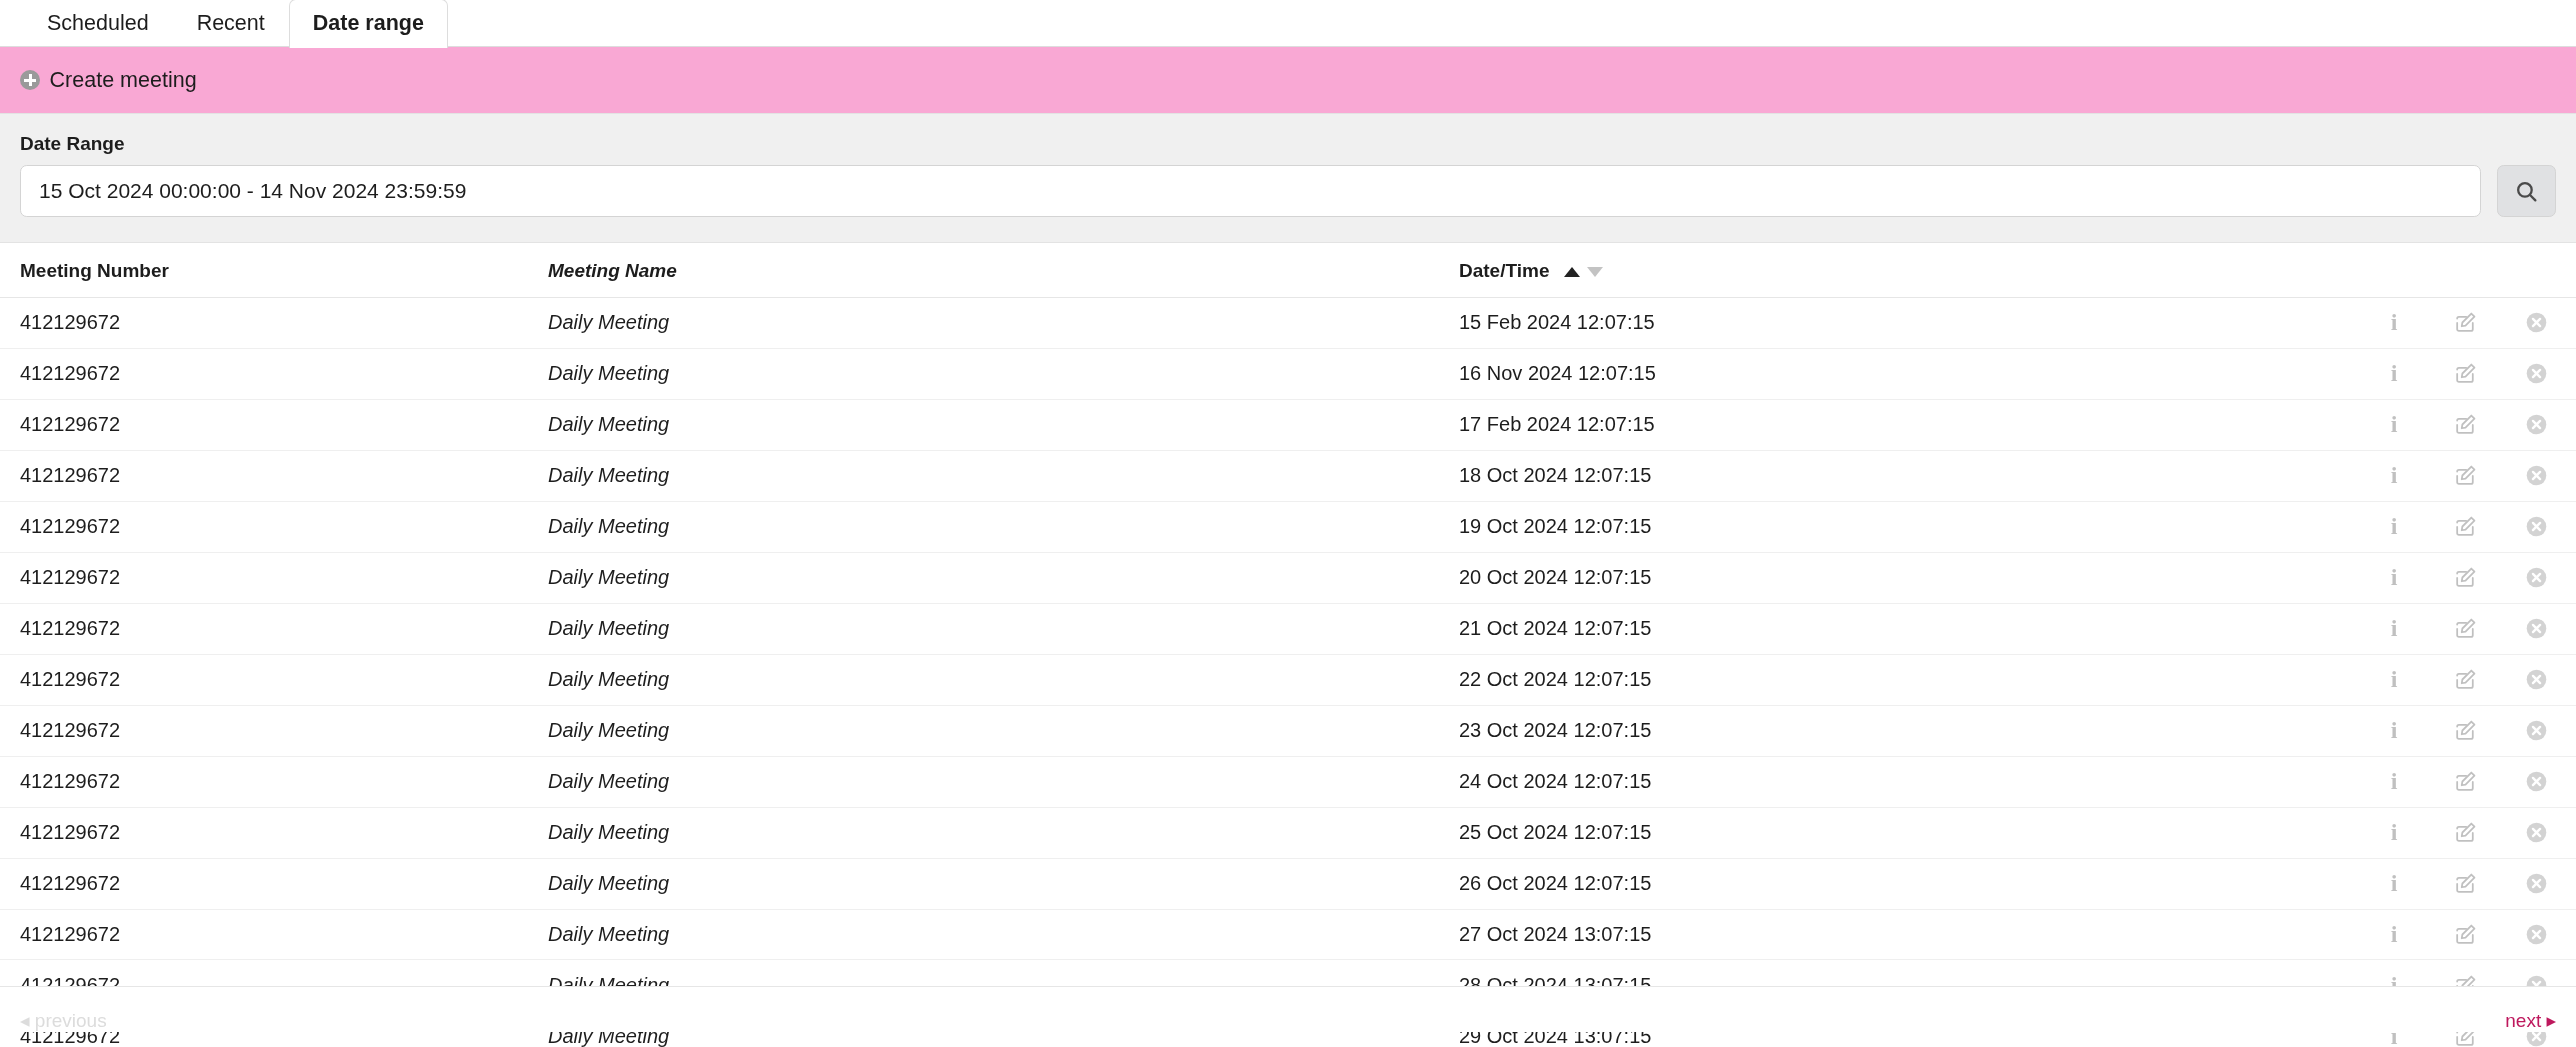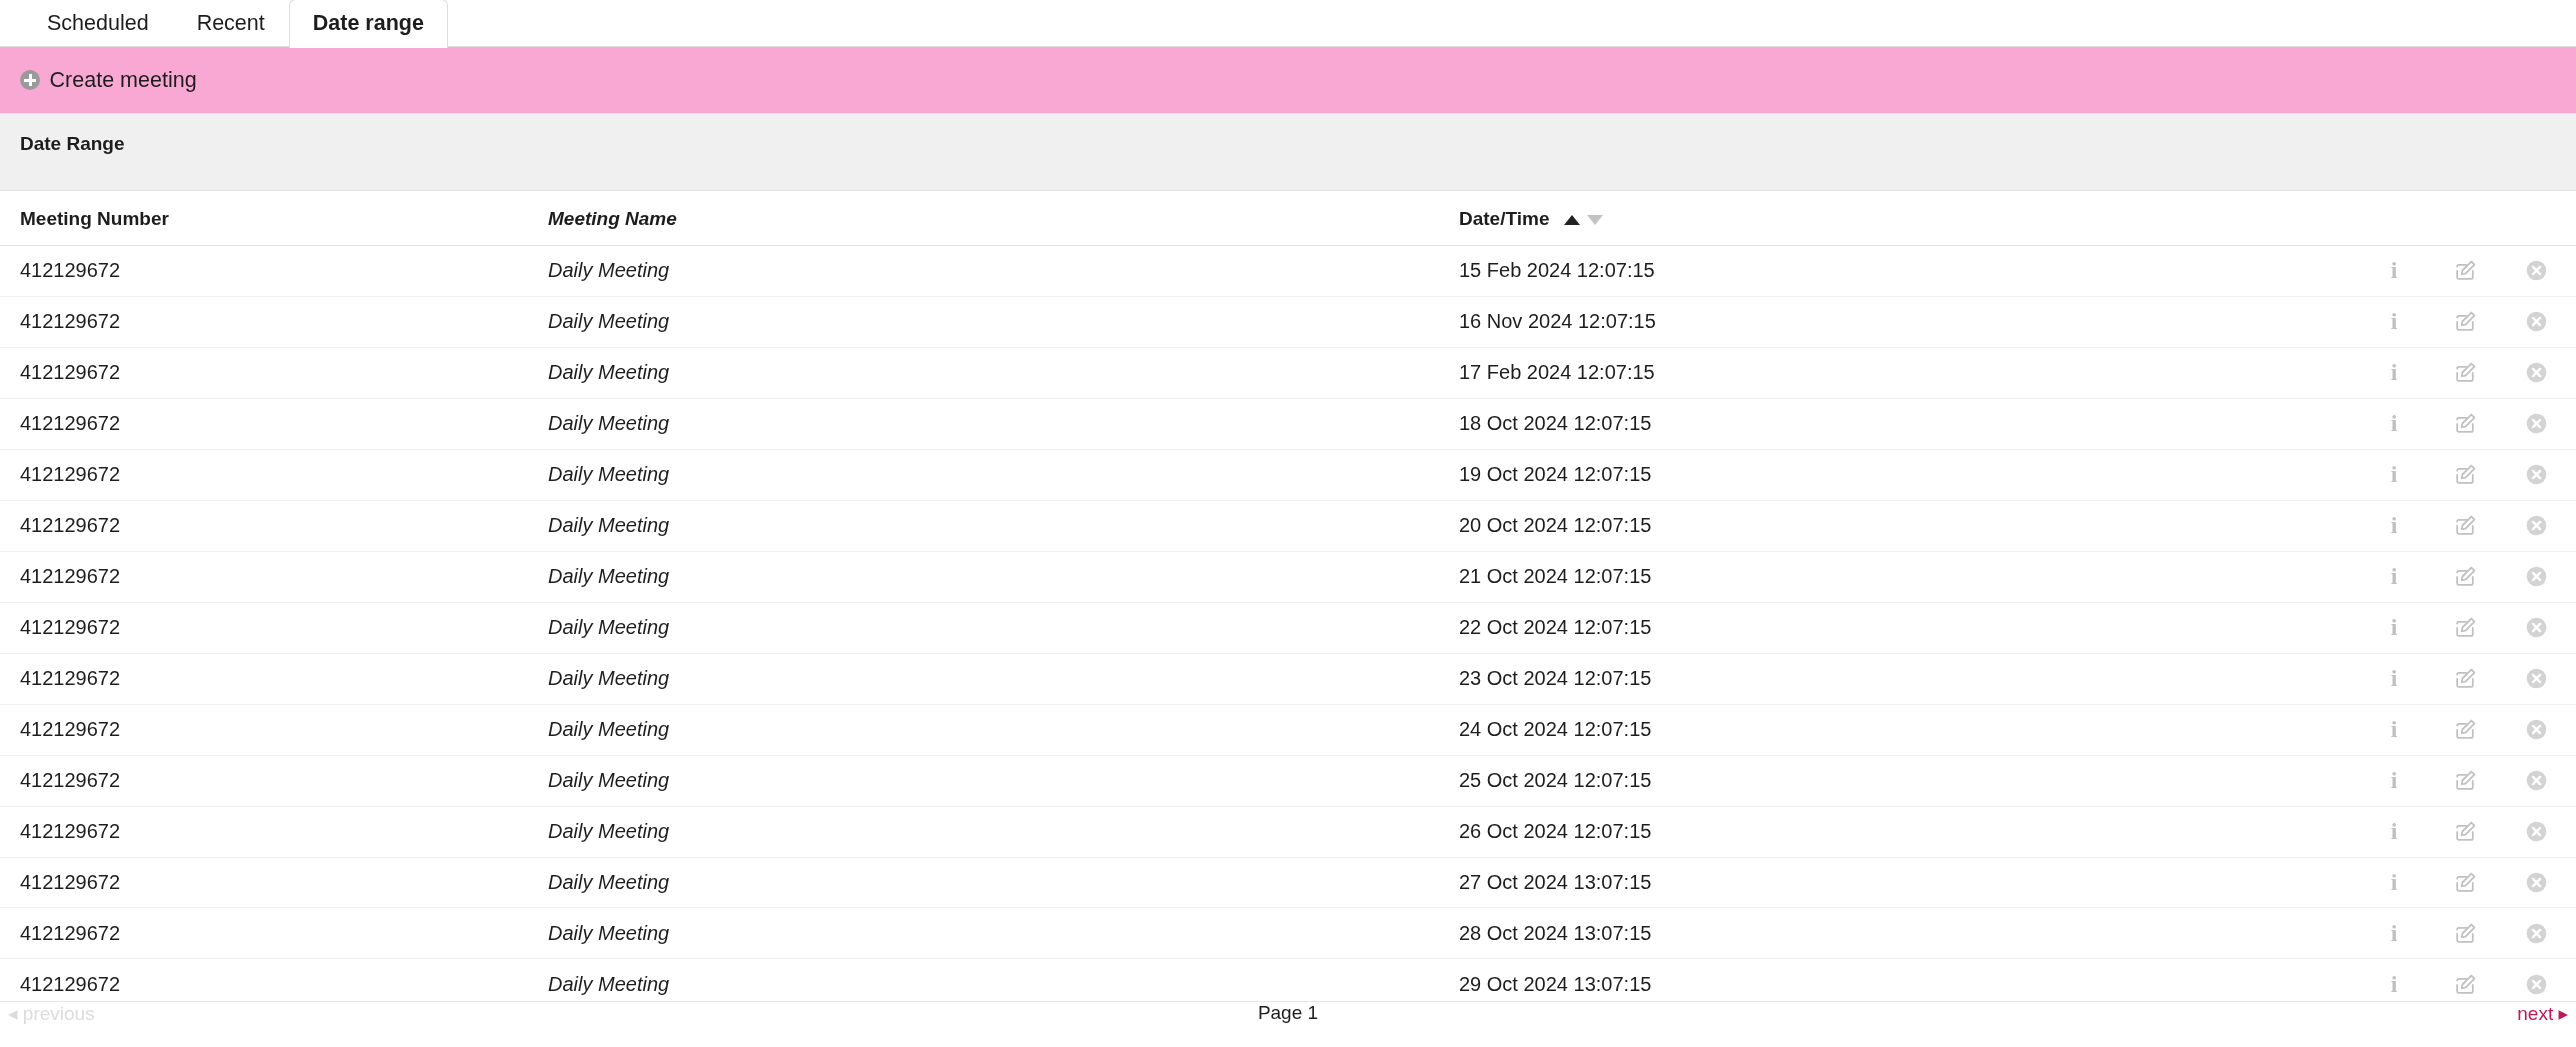--- a/index.html
+++ b/index.html
@@ -175,27 +175,27 @@
     font-weight: bold;
     font-size: 24px;
     color: #333333;
     line-height: 1;
   }
 
   
   .footer {
     position: absolute;
     left: 0; right: 0;
-    bottom: 0;
+    bottom: 15px;
     height: 46px;
     background: #ffffff;
     border-top: 1.5px solid #e6e6e6;
     display: flex;
-    align-items: flex-start;
-    padding: 0 8px;
+    align-items: flex-end;
+    padding: 0 20px;
     font-size: 19px;
   }
   .pg-prev { color: #dcdcdc; cursor: default; white-space: nowrap; }
   .pg-next { color: #be185d; cursor: pointer; white-space: nowrap; }
   .pg-center {
     position: absolute;
     left: 0; right: 0;
     text-align: center;
     color: #1d1d1d;
     pointer-events: none;
@@ -213,20 +213,29 @@
 
 <div class="create-row">
   <div class="create-link">
     <span class="plus-icon"></span>
     <span>Create meeting</span>
   </div>
 </div>
 
 <div class="filter-panel">
   <div class="filter-label">Date Range</div>
+  <div class="filter-controls">
+    <input class="date-input" type="text" value="15 Oct 2024 00:00:00 - 14 Nov 2024 23:59:59" placeholder="Select date range" style="">
+    <div class="search-btn">
+      <svg width="25" height="25" viewBox="0 0 24 24" fill="none" stroke="#4a4a4a" stroke-width="2.2" stroke-linecap="round">
+        <circle cx="10.5" cy="10.5" r="6.5"></circle>
+        <line x1="15.4" y1="15.4" x2="20.5" y2="20.5"></line>
+      </svg>
+    </div>
+  </div>
 </div>
 
 <div class="table-wrap">
   <table class="meetings">
     <thead>
       <tr>
         <th class="col-num">Meeting Number</th>
         <th class="col-name">Meeting Name</th>
         <th class="col-date">
           <span>Date/Time</span>
@@ -614,16 +623,15 @@
             </div>
           </td>
         </tr>
       </tbody>
   </table>
 </div>
 
 <div class="footer">
   <span class="pg-prev">◂ previous</span>
   <span class="spacer"></span>
-  <span class="pg-center">Page 1</span>
   <span class="pg-next">next ▸</span>
 </div>
 
 
 </body></html>

